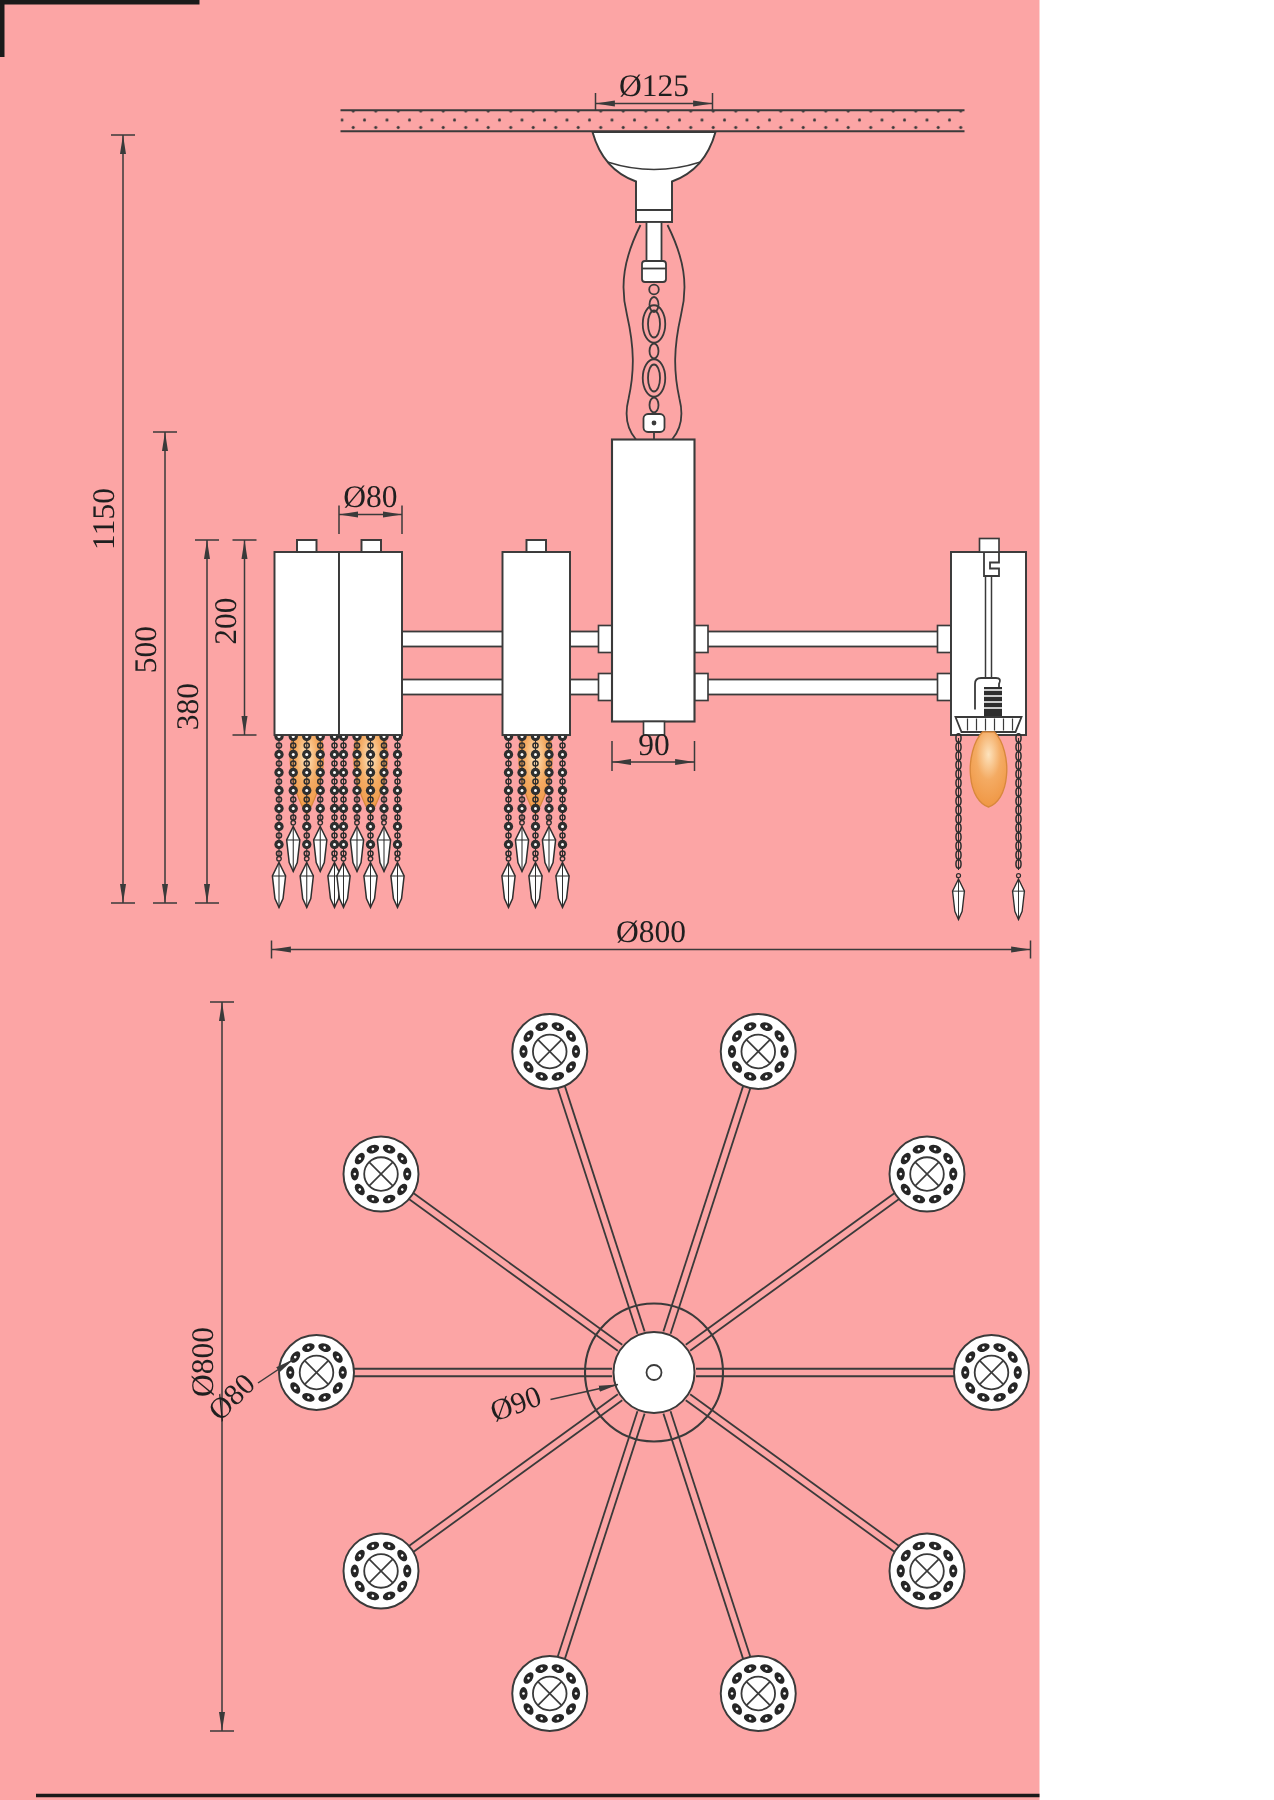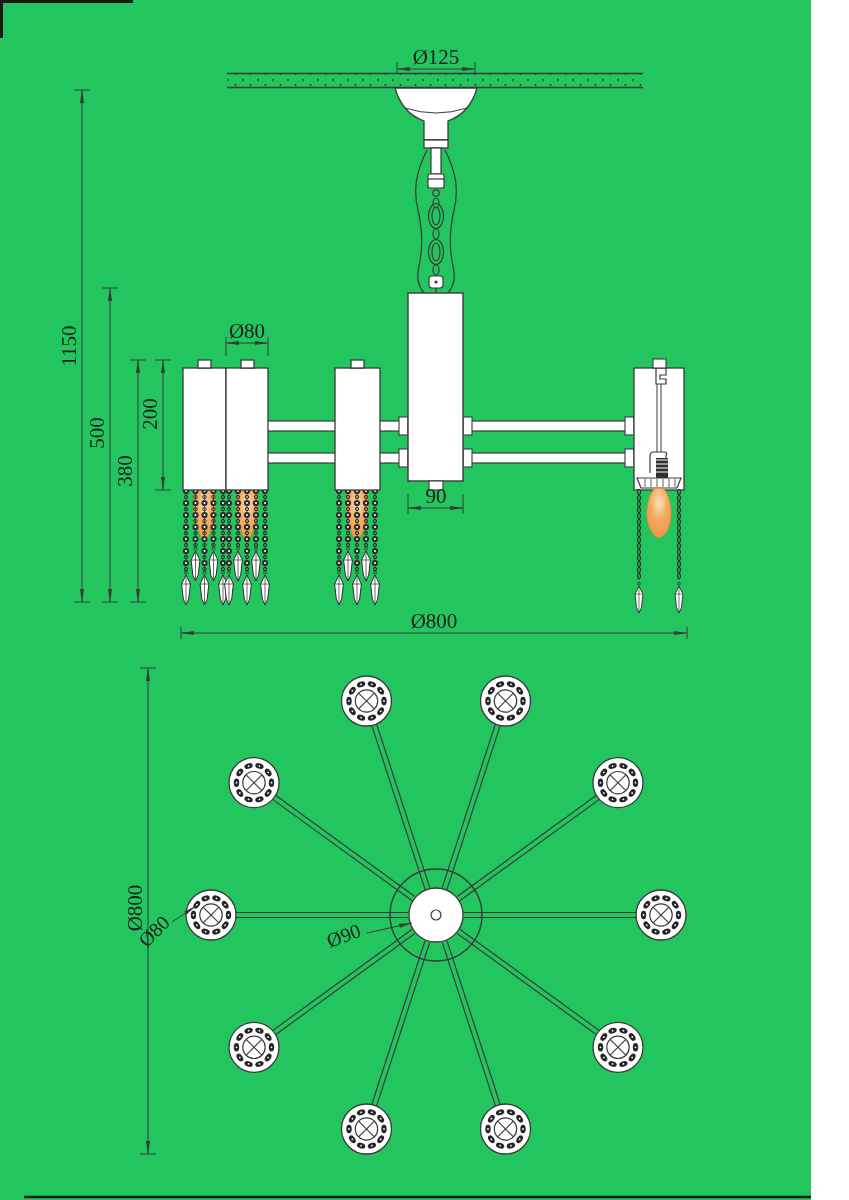--- a/index.html
+++ b/index.html
@@ -1,19 +1,19 @@
 <!DOCTYPE html>
 <html><head>
 <meta charset="utf-8">
 <style>
   html,body{margin:0;padding:0;background:#ffffff;}
   .sheet{
     position:relative;
-    width:811px;height:1200px;
-    background:#22c55e;
+    width:693px;height:1200px;
+    background:#fca5a5;
     overflow:hidden;
     font-family:"Liberation Serif", "DejaVu Serif", serif;
   }
   svg text{
     font-family:"Liberation Serif", "DejaVu Serif", serif;
     fill:#1f1f1f;
   }
   .dimtxt{font-size:21px;}
   .dimtxt-sm{font-size:20px;}
 </style>

